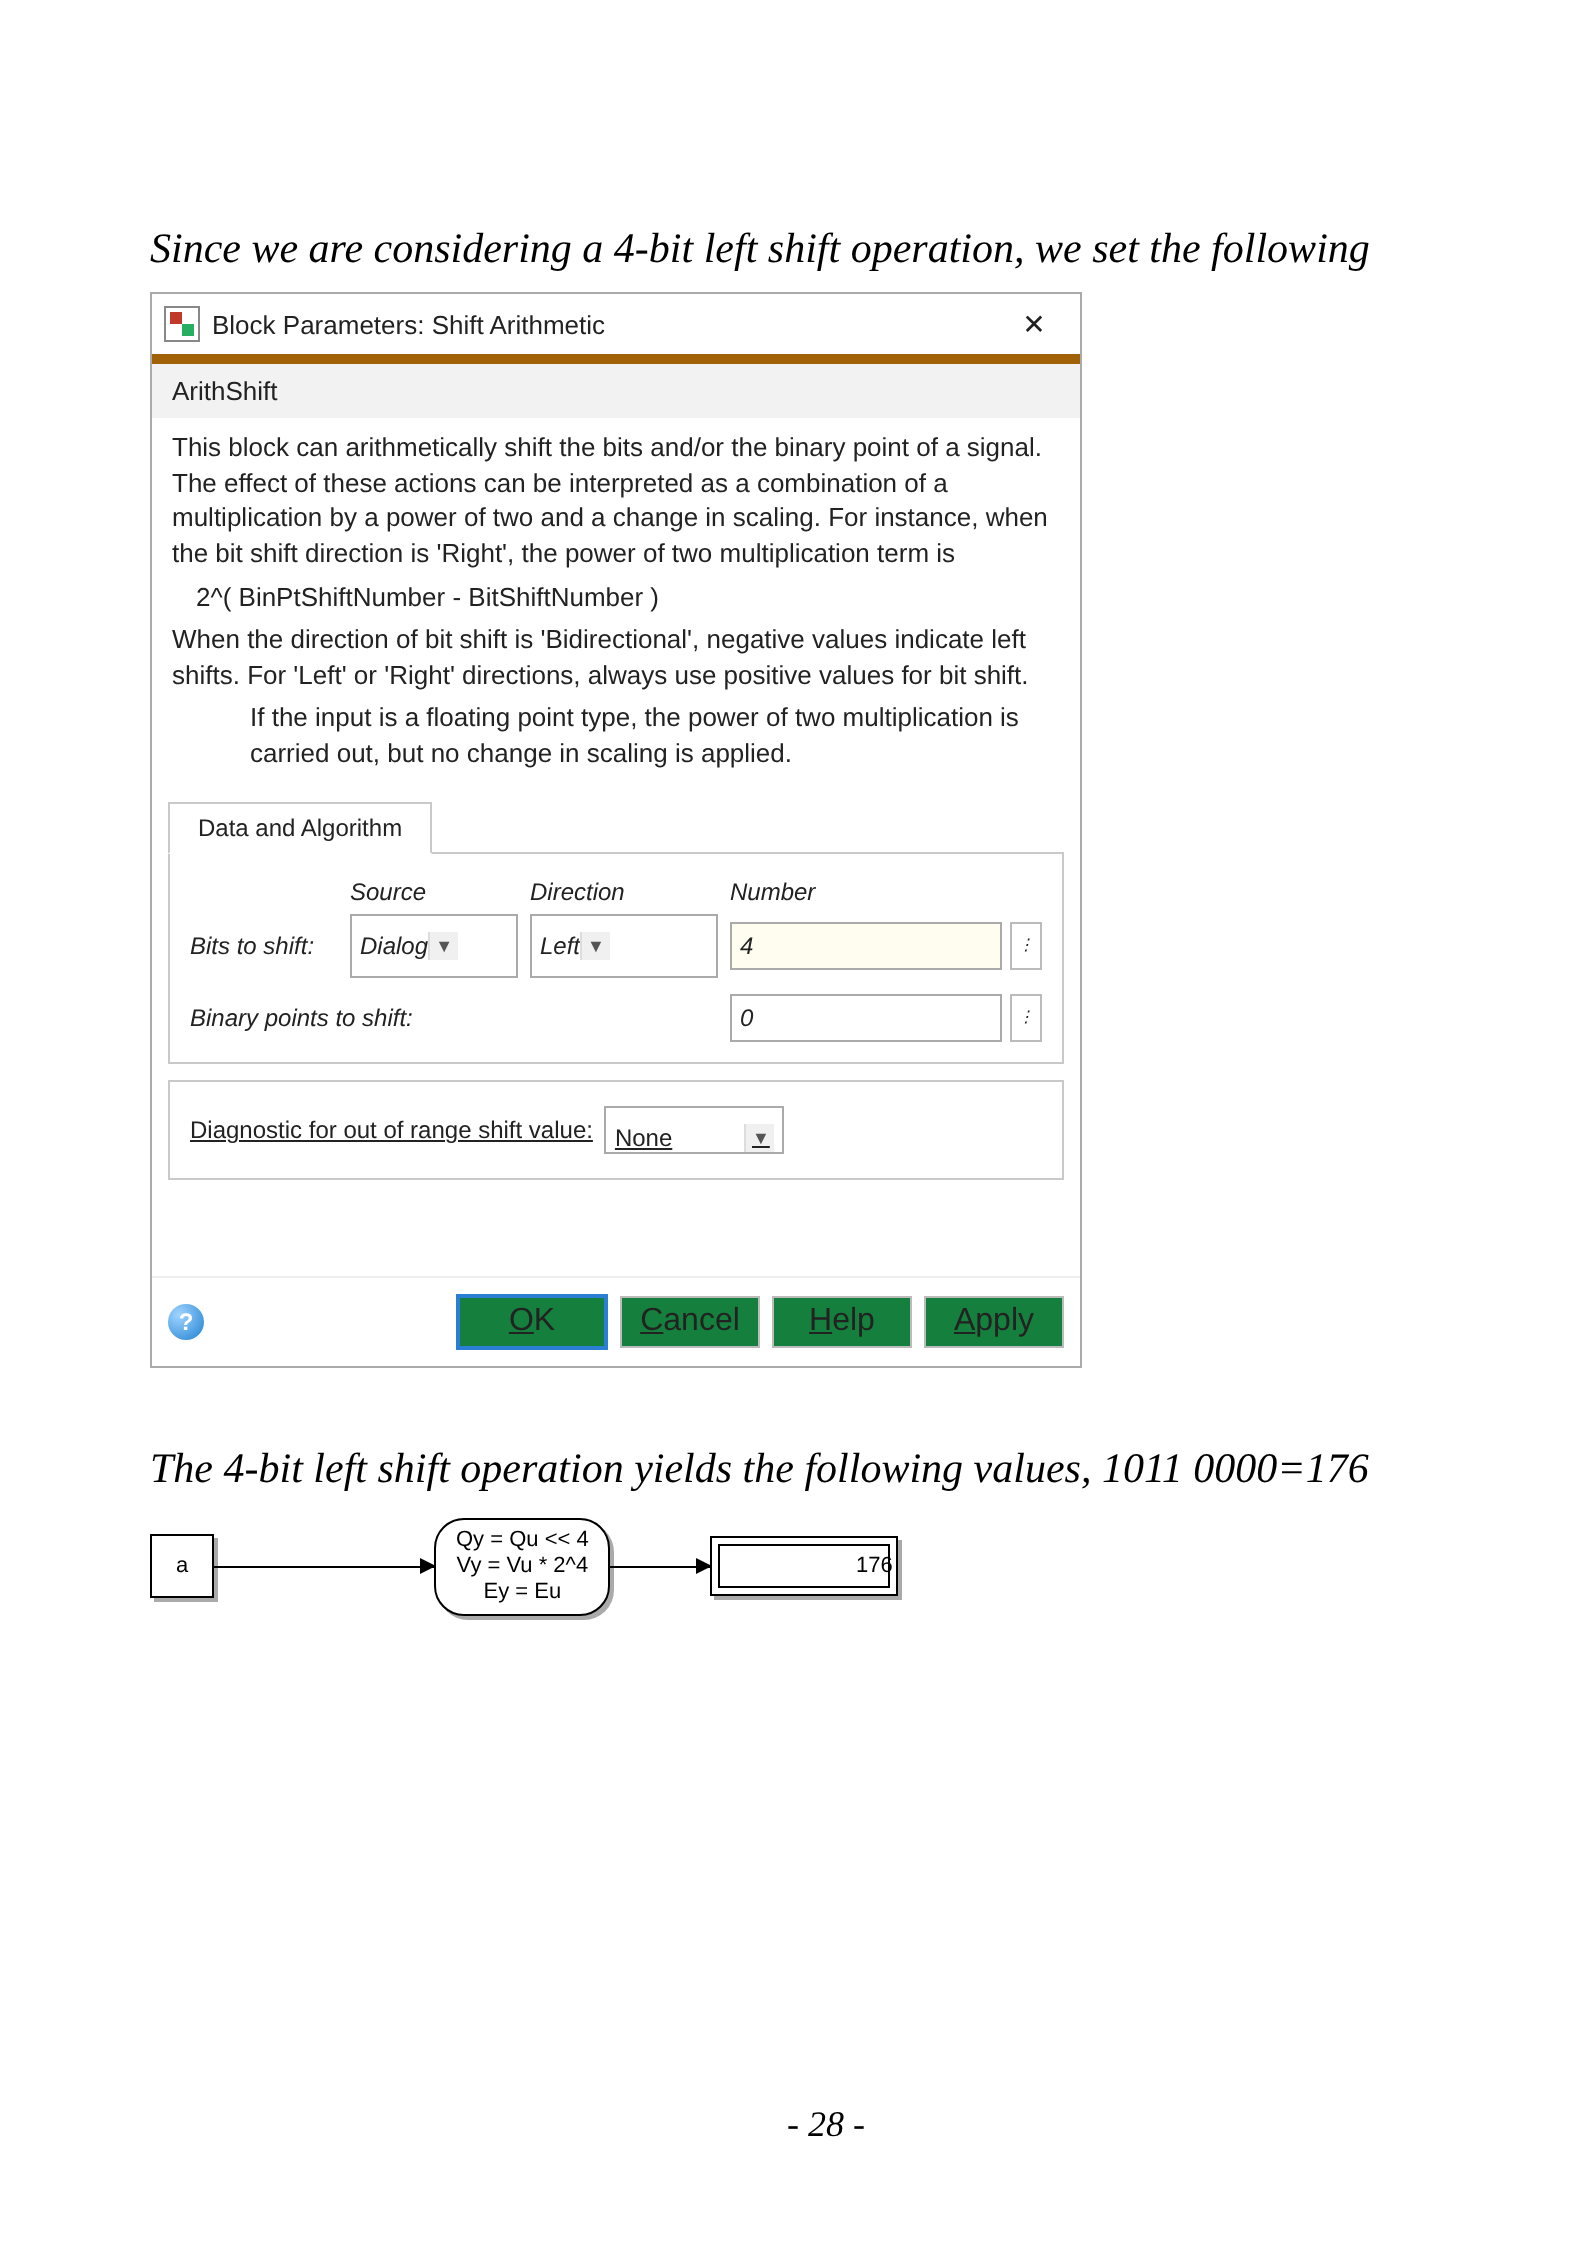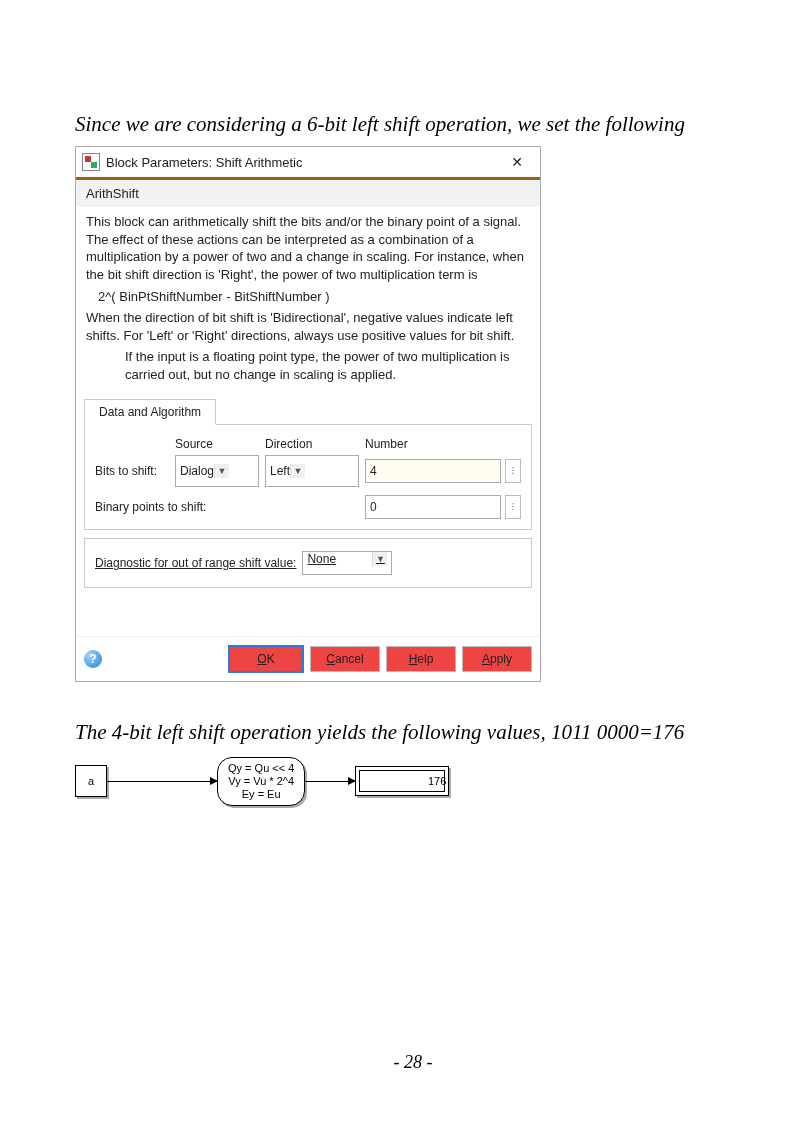--- a/index.html
+++ b/index.html
@@ -27,21 +27,21 @@
     width: 464px;
     border: 1px solid #aaa;
     font-size: 13px;
     color: #222;
     background: #fff;
   }
   .titlebar {
     display: flex;
     align-items: center;
     height: 30px;
-    border-bottom: 3px solid #a16207;
+    border-bottom: 5px solid #a16207;
     padding: 0 6px 0 6px;
   }
   .tb-icon {
     width: 16px; height: 16px;
     border: 1px solid #888;
     position: relative;
     margin-right: 6px;
     background: #fff;
   }
   .tb-icon::before {
@@ -88,20 +88,21 @@
     z-index: 2;
   }
   .panel-outer {
     padding: 0 8px 8px 8px;
   }
   .panel {
     border:1px solid #c9c9c9;
     margin-top:-1px;
     padding: 12px 10px 6px 10px;
     font-size:12px;
+    font-style:italic;
   }
   .header-row {
     display:grid;
     grid-template-columns: 80px 90px 100px 1fr;
     margin-bottom:4px;
   }
   .form-row {
     display:grid;
     grid-template-columns: 80px 90px 100px 1fr;
     align-items:center;
@@ -156,44 +157,44 @@
     font-size:12px;
   }
   .diag-row {
     display:flex; align-items:center;
     gap: 6px;
     text-decoration: underline;
   }
   .diag-select {
     border:1px solid #aaa;
     height:22px; width:80px;
-    display:flex; align-items:flex-start; justify-content: space-between;
+    display:flex; align-items:flex-end; justify-content: space-between;
     padding:0 4px;
   }
   .button-bar {
     display:flex; align-items:center;
     padding: 8px;
     border-top: 1px solid #eee;
   }
   .help-icon {
     width:18px; height:18px;
     border-radius:50%;
     background: radial-gradient(circle at 30% 30%, #9fd4ff, #2181d1);
     color: #fff;
     display:flex; align-items:center; justify-content:center;
     font-size:12px;
     font-weight: bold;
     margin-right: 6px;
   }
   .btn {
     border:1px solid #bbb;
-    background:#ef4444;
+    background:#15803d;
     height:24px;
     width: 68px;
-    font-size:12px;
+    font-size:16px;
     display:flex; align-items:center; justify-content:center;
     margin-left:6px;
   }
   .btn.primary {
     border:2px solid #2a7fd4;
     width: 72px;
   }
   .btn .u { text-decoration: underline; }
   .spacer { flex:1; }
 
@@ -242,21 +243,21 @@
     text-align:center;
     font-family: Georgia, "Times New Roman", serif;
     font-style: italic;
     font-size: 18px;
   }
 </style>
 </head>
 <body>
 
 <div class="page">
-  <div class="prose">Since we are considering a 6-bit left shift operation, we set the following</div>
+  <div class="prose">Since we are considering a 4-bit left shift operation, we set the following</div>
 
   <div class="dialog">
     <div class="titlebar">
       <div class="tb-icon"></div>
       <div class="tb-title">Block Parameters: Shift Arithmetic</div>
       <div class="tb-close">✕</div>
     </div>
     <div class="section-head">ArithShift</div>
     <div class="desc">
       <div>This block can arithmetically shift the bits and/or the binary point of a signal.</div>

